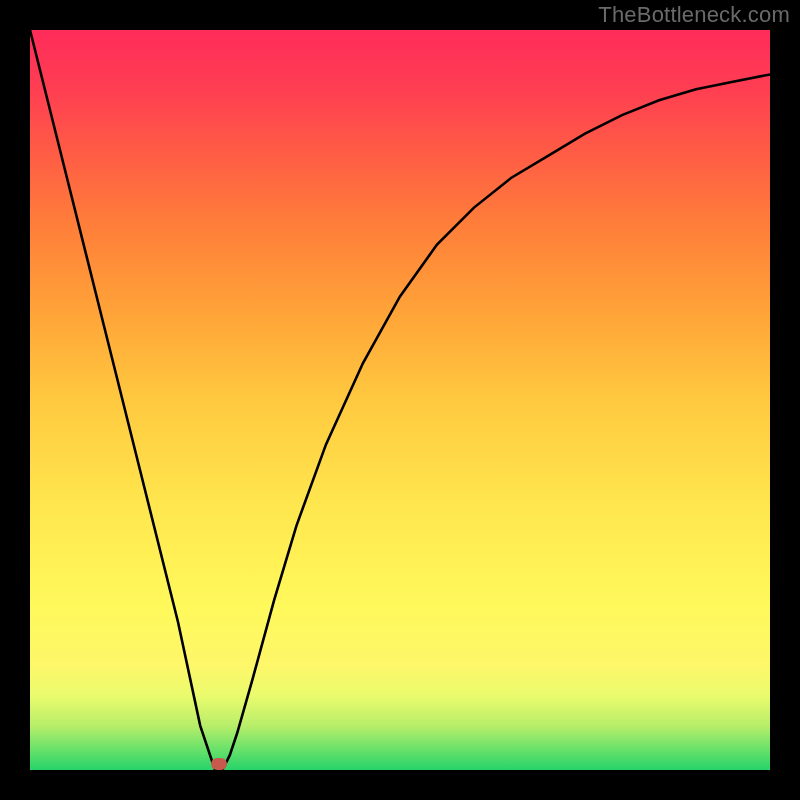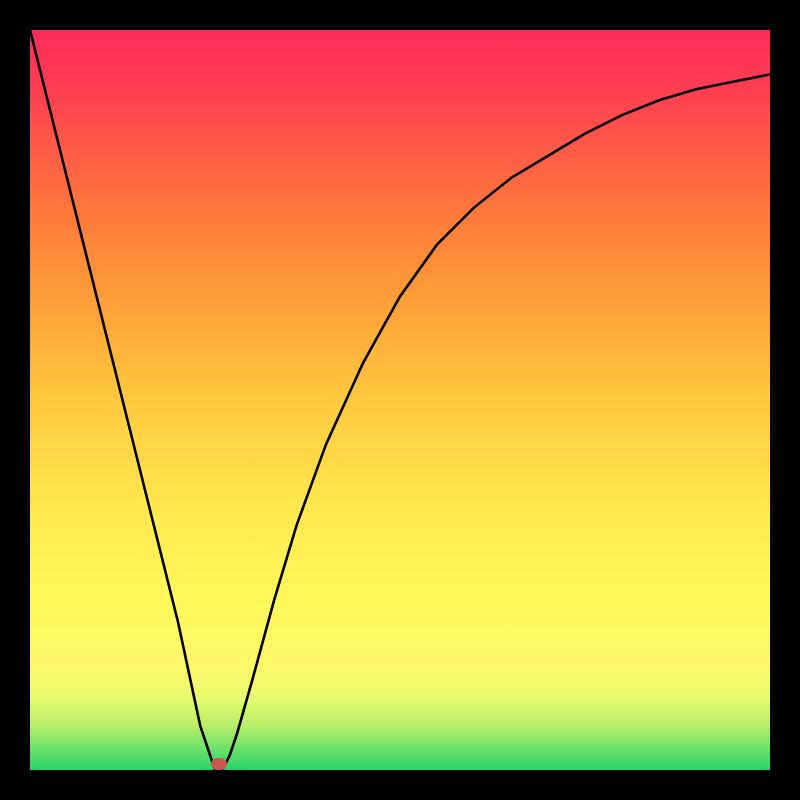--- a/index.html
+++ b/index.html
@@ -67,20 +67,21 @@
     height: 12px;
     border-radius: 6px;
     background: #c85a4d;
     transform: translate(-50%, -50%);
   }
 </style>
 </head>
 <body>
 
 <div class="frame">
+  <div class="watermark">TheBottleneck.com</div>
 
   <div class="plot">
     <div class="gradient"></div>
     <svg class="curve" viewBox="0 0 740 740" preserveAspectRatio="none">
       <path id="curve-path" fill="none" stroke="#000" stroke-width="2.6" d="M0.00 0.00 L37.00 148.00 L74.00 296.00 L111.00 444.00 L148.00 592.00 L170.20 695.60 L185.00 740.00 L192.40 740.00 L199.80 725.20 L207.20 703.00 L222.00 651.20 L244.20 569.80 L266.40 495.80 L296.00 414.40 L333.00 333.00 L370.00 266.40 L407.00 214.60 L444.00 177.60 L481.00 148.00 L518.00 125.80 L555.00 103.60 L592.00 85.10 L629.00 70.30 L666.00 59.20 L703.00 51.80 L740.00 44.40"></path>
     </svg>
     <div id="min-marker" class="minpoint" style="left: 188.7px; top: 734.08px;"></div>
   </div>
 </div>
 

